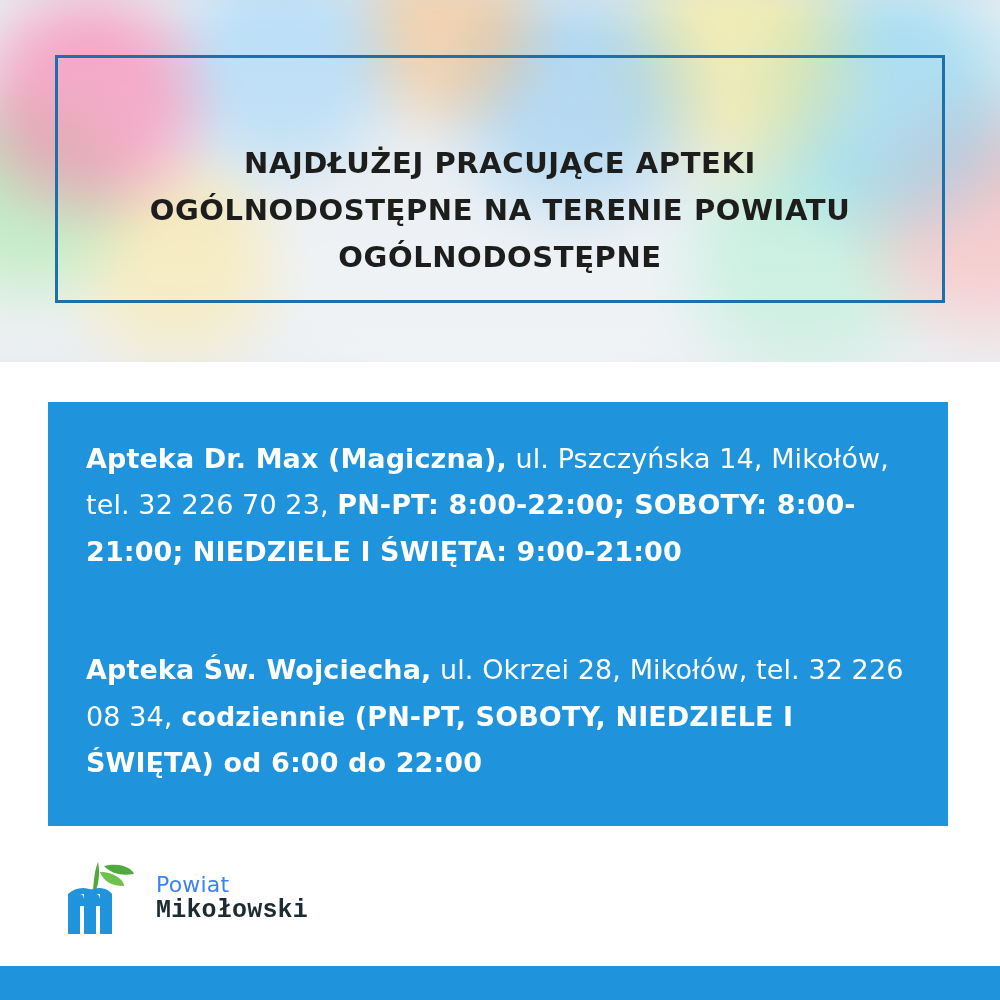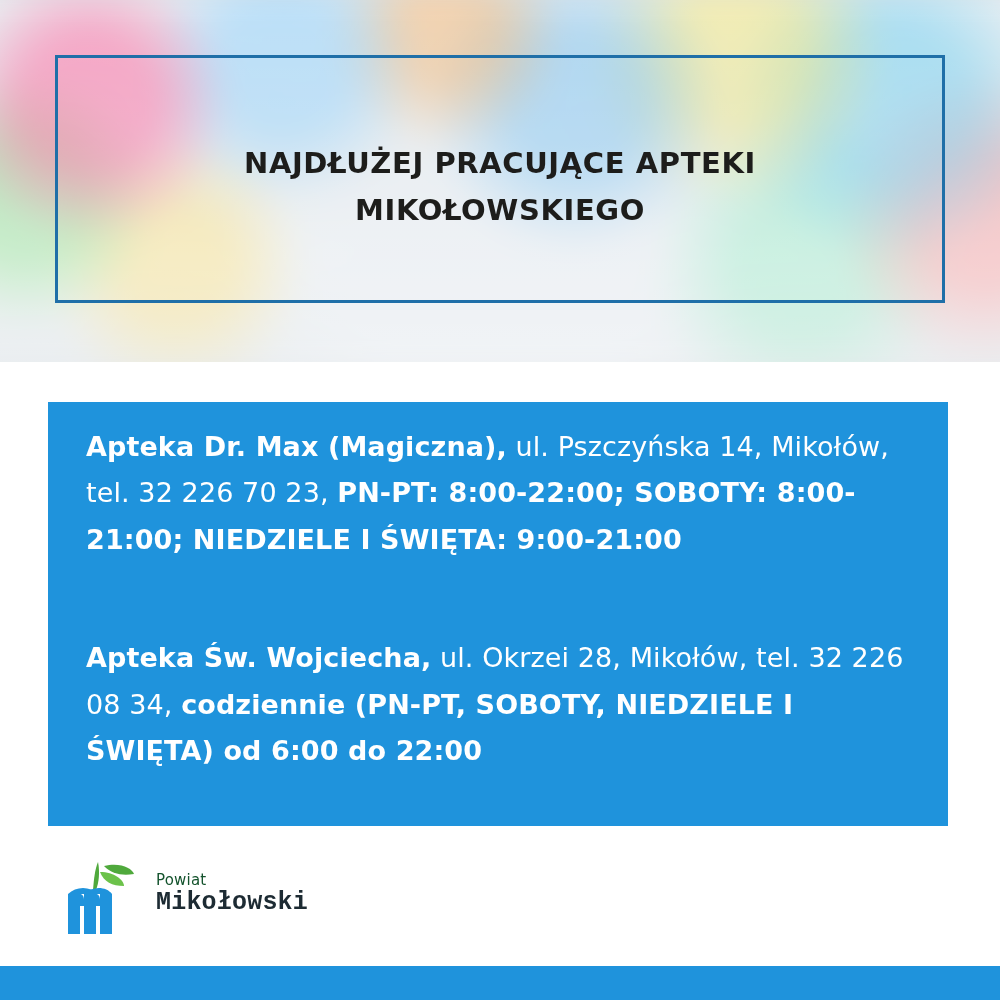--- a/index.html
+++ b/index.html
@@ -84,21 +84,21 @@
 
   
   .panel {
     position: absolute;
     left: 48px;
     top: 402px;
     width: 900px;
     height: 424px;
     background: #1f93dc;
     box-sizing: border-box;
-    padding: 22px 42px 20px 38px;
+    padding: 34px 42px 20px 38px;
   }
   .entry {
     color: #ffffff;
     font-size: 27px;
     line-height: 1.72;
     letter-spacing: 0.1px;
   }
   .entry + .entry {
     margin-top: 72px;
   }
@@ -122,22 +122,22 @@
     height: 78px;
   }
   .logo-text {
     position: absolute;
     left: 96px;
     top: 16px;
     line-height: 1.15;
   }
   .logo-text .t1 {
     display: block;
-    color: #14532d;
-    font-size: 15px;
+    color: #3b82f6;
+    font-size: 22px;
     letter-spacing: 0.2px;
   }
   .logo-text .t2 {
     display: block;
     color: #1d2b33;
     font-size: 25px;
     font-weight: bold;
     letter-spacing: 0.2px;
     font-family: Liberation Mono, monospace;
   }
@@ -156,21 +156,22 @@
 <body>
 
 <div class="poster">
 
   <div class="hero">
     <div class="hero-photo"></div>
     <div class="hero-shade"></div>
     <div class="hero-frame"></div>
     <div class="hero-title">
       <span class="ln">NAJDŁUŻEJ PRACUJĄCE APTEKI</span>
-      <span class="ln">MIKOŁOWSKIEGO</span>
+      <span class="ln">OGÓLNODOSTĘPNE NA TERENIE POWIATU</span>
+      <span class="ln">OGÓLNODOSTĘPNE</span>
     </div>
   </div>
 
   <div class="panel">
 
     <div class="entry">
       <b>Apteka Dr. Max (Magiczna),</b><span> ul. Pszczyńska 14, Mikołów, tel. 32 226 70 23, </span><b>PN-PT: 8:00-22:00; SOBOTY: 8:00-21:00;  NIEDZIELE I ŚWIĘTA: 9:00-21:00</b>
     </div>
 
     <div class="entry">

